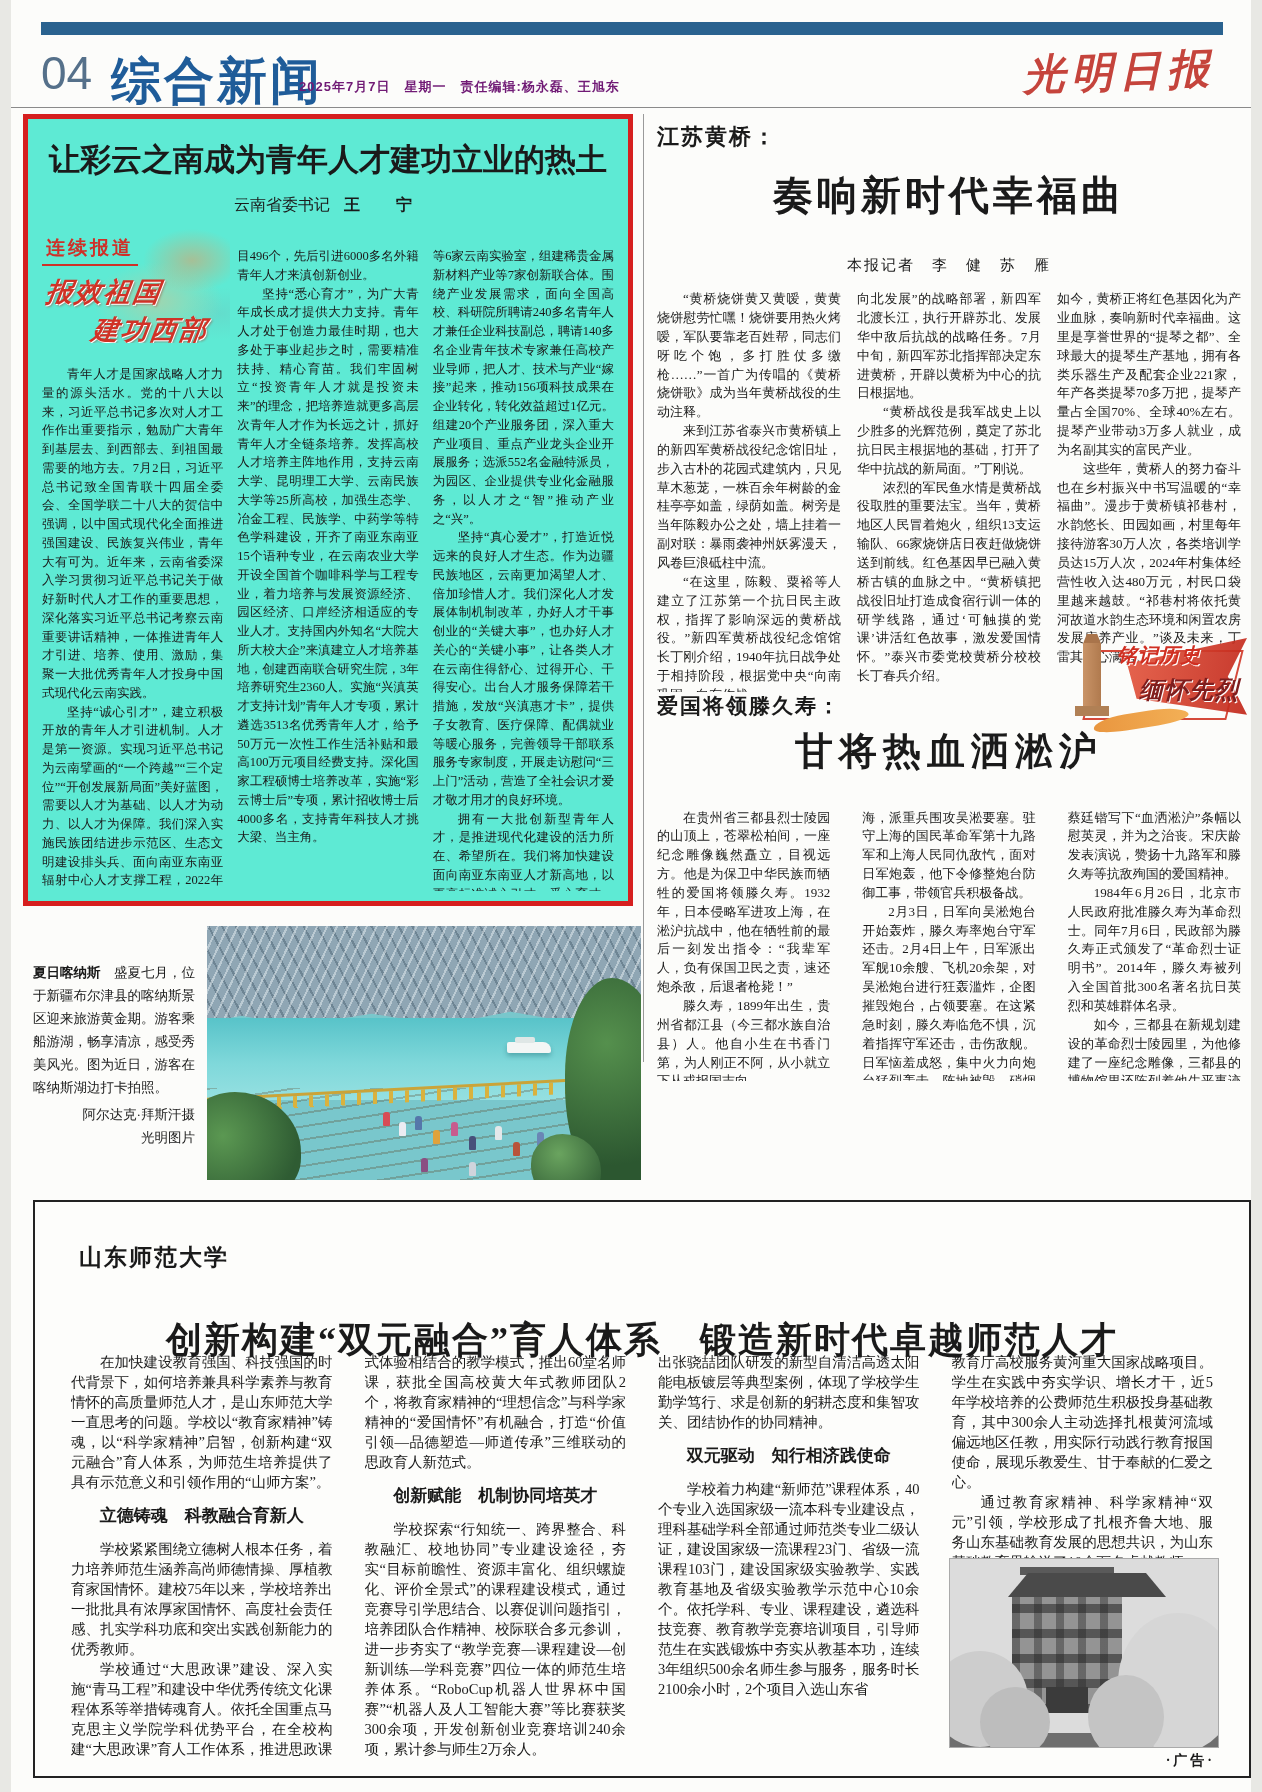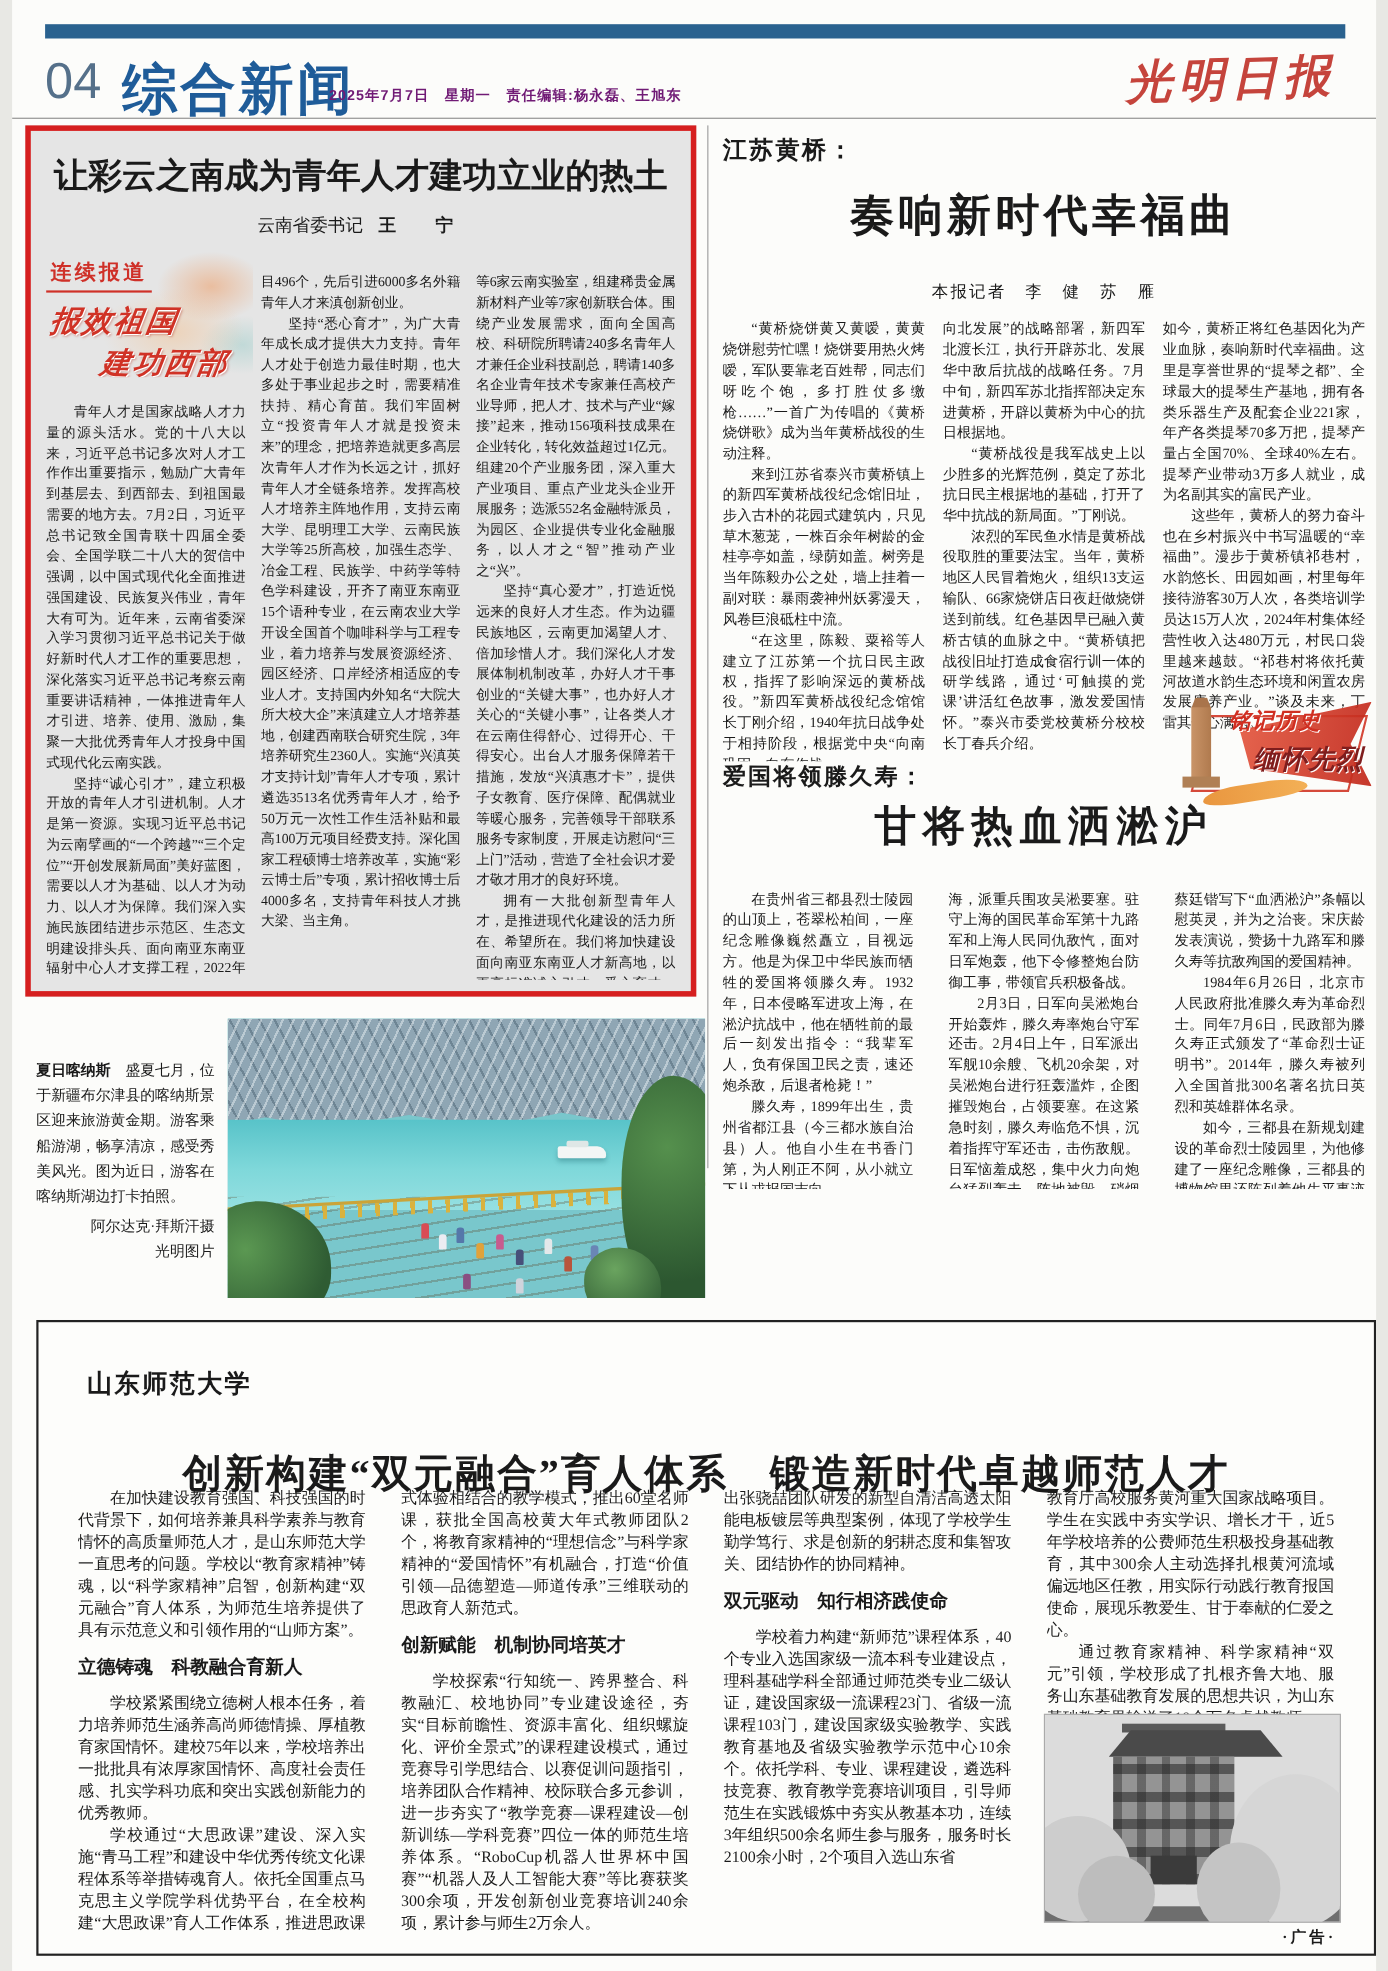--- a/index.html
+++ b/index.html
@@ -15,25 +15,25 @@
           font-family:"Liberation Sans","DejaVu Sans",sans-serif;letter-spacing:1px;}
   .masthead{position:absolute;right:36px;top:44px;font-size:42px;color:#c5443c;font-weight:bold;
           font-style:italic;letter-spacing:6px;transform:rotate(-2deg);}
   .header-rule{position:absolute;left:0;right:0;top:107px;border-top:1px solid #8a8a8a;}
   
   .cols-flex{display:flex;}
   .cols-flex .col{flex:1 1 0;overflow:hidden;}
   .para{margin:0;text-indent:2em;text-align:justify;}
   .noindent{text-indent:0;}
   .credit-line{margin:4px 0 0;text-indent:0;text-align:right;font-weight:bold;}
-  .subhead{margin:12px 0;text-align:left;font-weight:bold;text-indent:0;
+  .subhead{margin:12px 0;text-align:center;font-weight:bold;text-indent:0;
            font-family:Liberation Serif, serif;}
   
   .lead-box{position:absolute;left:12px;top:114px;width:610px;height:792px;border:5px solid #d61f1f;
-            box-sizing:border-box;background:#e5e5e5;}
+            box-sizing:border-box;background:#5eead4;}
   .lead-headline{margin:20px 8px 0;text-align:center;font-size:31px;font-weight:bold;letter-spacing:0px;}
   .lead-byline{margin-top:14px;text-align:center;font-size:16px;}
   .lead-byline .byline-name{font-weight:bold;letter-spacing:10px;margin-left:14px;}
   .lead-cols{position:absolute;left:14px;right:14px;top:128px;bottom:10px;gap:14px;
              font-size:12.5px;line-height:1.5;}
   .lead-cols .col:first-child{padding-top:118px;}
   
   .badge{position:absolute;left:12px;top:106px;width:190px;height:118px;overflow:hidden;
      background:
        radial-gradient(70px 45px at 80% 30%, rgba(238,150,90,.50), transparent 70%),

